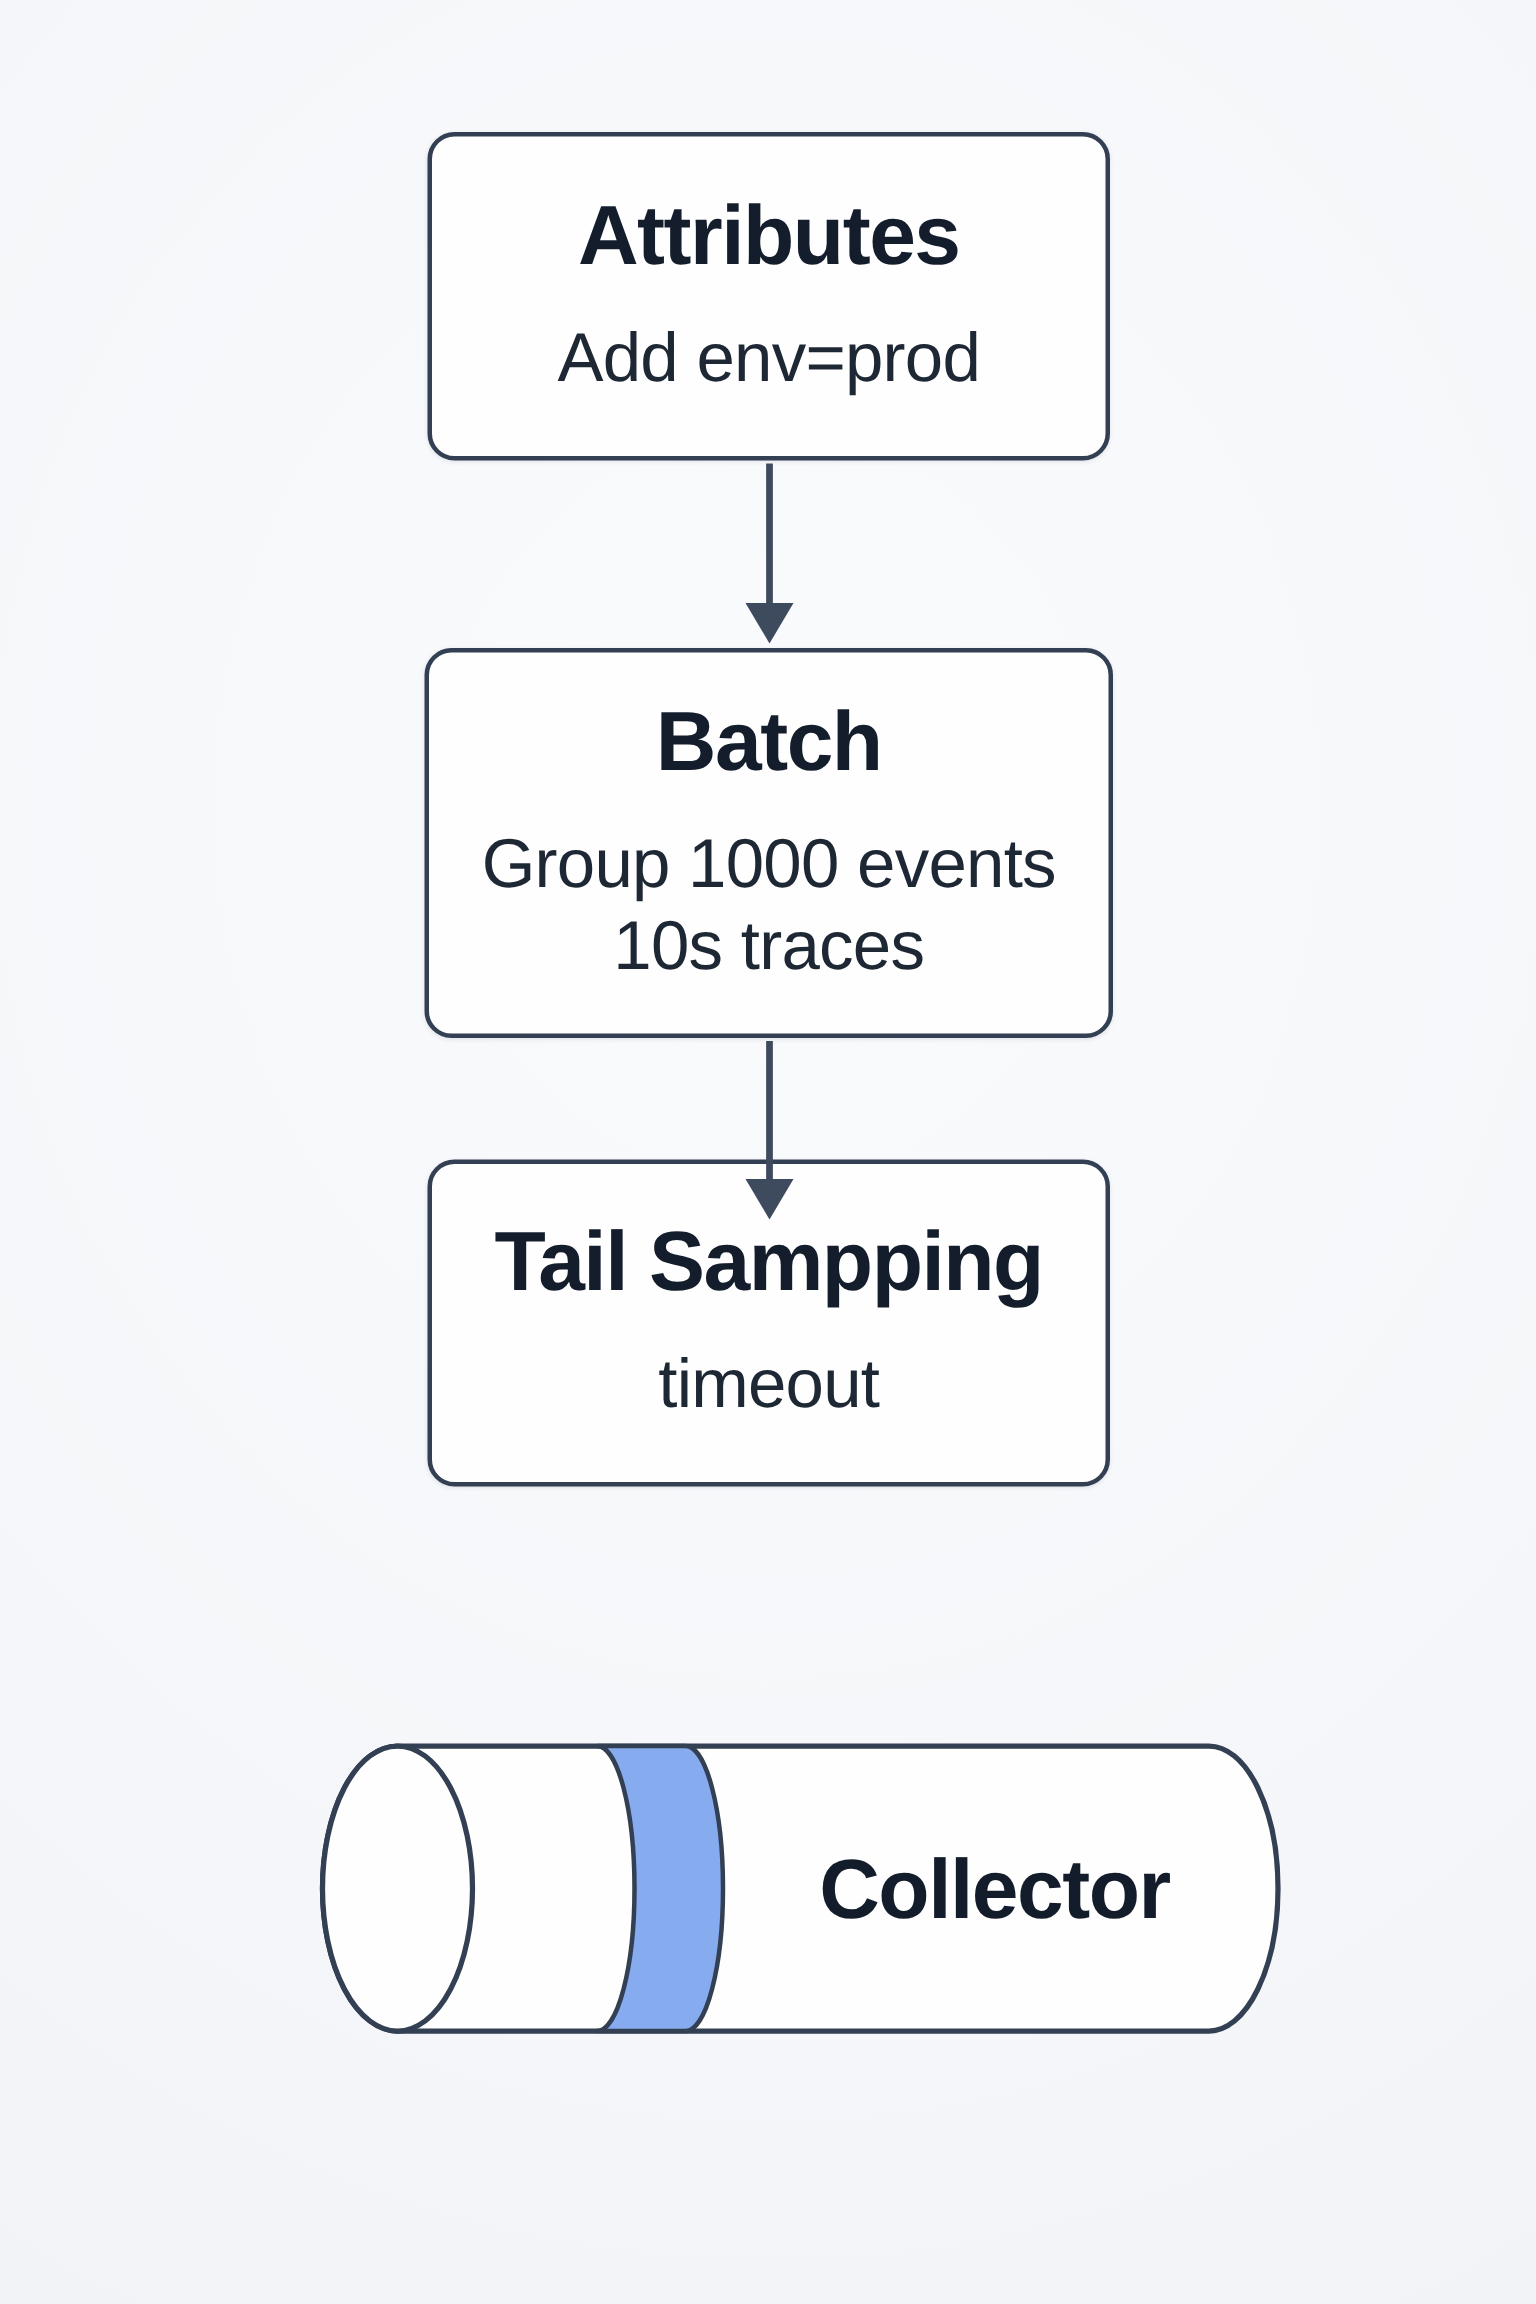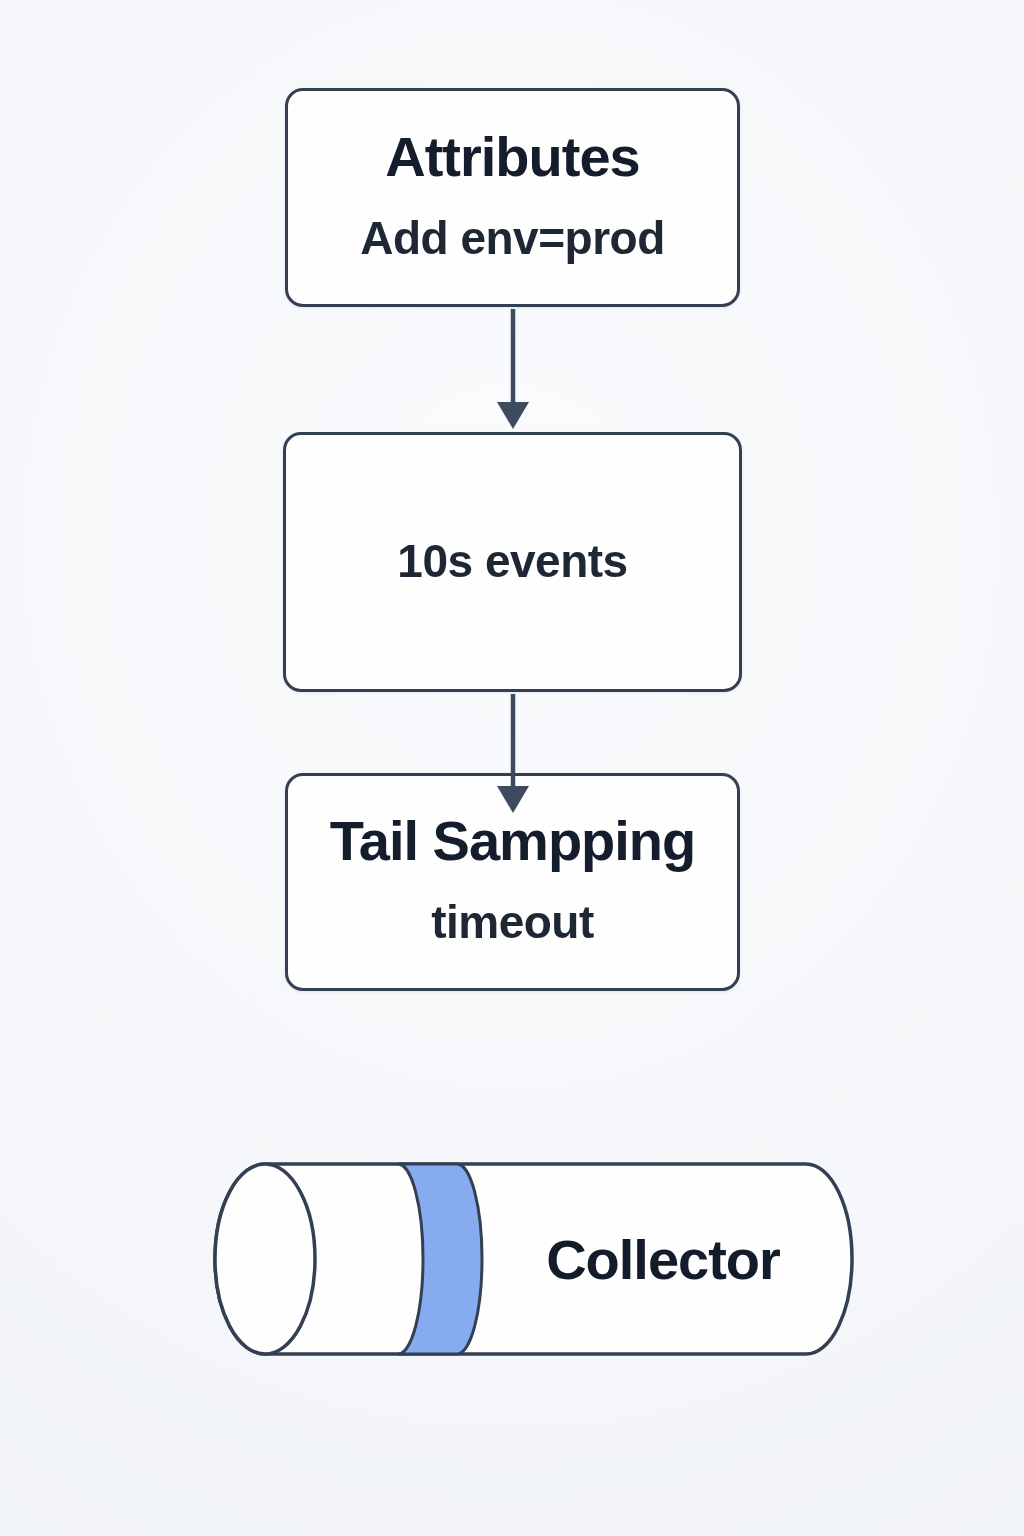--- a/index.html
+++ b/index.html
@@ -30,21 +30,21 @@
   .node-title {
     font-size: 56px;
     font-weight: 700;
     color: #141d2c;
     letter-spacing: -1px;
     line-height: 1;
     text-align: center;
   }
   .node-sub {
     font-size: 46px;
-    font-weight: 700;
+    font-weight: 400;
     color: #1e2734;
     letter-spacing: -0.5px;
     line-height: 1.2;
     text-align: center;
   }
   .node-attributes { left: 285px; top: 88px;  width: 455px; height: 219px; }
   .node-batch      { left: 283px; top: 432px; width: 459px; height: 260px; }
   .node-tail       { left: 285px; top: 773px; width: 455px; height: 218px; }
   .canvas-overlay {
     position: absolute;
@@ -67,22 +67,24 @@
 <div class="page">
 
   <div class="node node-attributes">
     <div class="node-title">Attributes</div>
     <div class="node-sub">
       <div>Add env=prod</div>
     </div>
   </div>
 
   <div class="node node-batch">
+    <div class="node-title">Batch</div>
     <div class="node-sub">
-      <div>10s events</div>
+      <div>Group 1000 events</div>
+      <div>10s traces</div>
     </div>
   </div>
 
   <div class="node node-tail">
     <div class="node-title">Tail Sampping</div>
     <div class="node-sub">
       <div>timeout</div>
     </div>
   </div>
 

